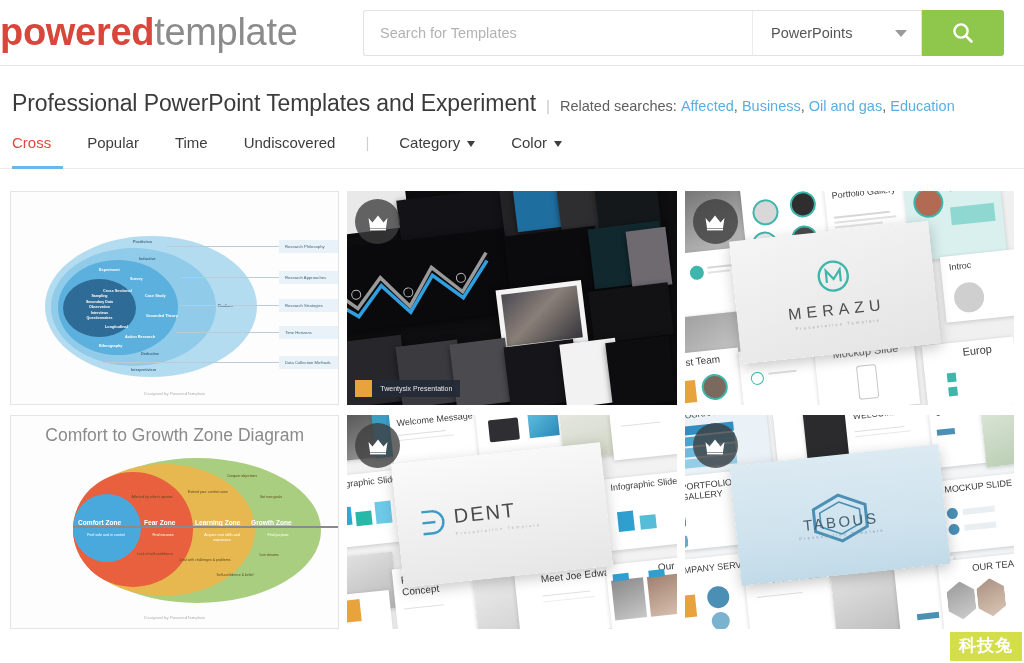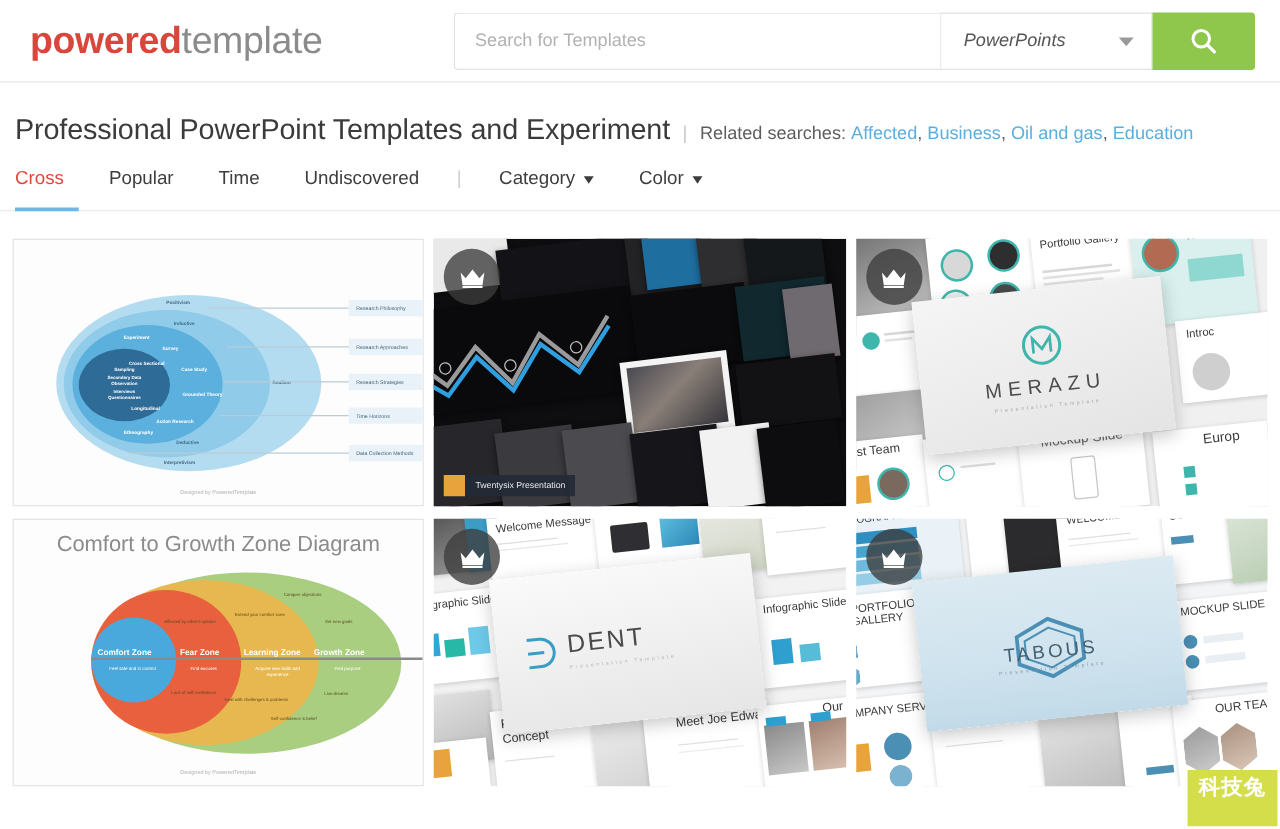--- a/index.html
+++ b/index.html
@@ -11,22 +11,22 @@
 
   
   .header {
     height: 66px; width: 100%;
     background: #fff;
     border-bottom: 1px solid #e8e8e8;
     display: flex; align-items: center;
     position: relative;
   }
   .logo {
-    margin-left: 24px;
-    font-size: 30px; letter-spacing: -0.3px;
+    margin-left: 0;
+    font-size: 38px; letter-spacing: -0.3px;
     white-space: nowrap;
   }
   .logo .lg-a { color: #d8463c; font-weight: bold; }
   .logo .lg-b { color: #8b8b8b; font-weight: normal; }
 
   .searchwrap {
     position: absolute; left: 340px; top: 10px;
     display: flex; align-items: stretch;
     height: 46px; width: 664px; padding-left: 23px;
   }
@@ -38,21 +38,21 @@
     background: #fff; outline: none;
     font-family: "Liberation Sans", sans-serif;
   }
   .search-input::placeholder { color: #b2b2b2; }
   .search-select {
     width: 170px; flex: 0 0 170px;
     border: 1px solid #e2e2e2; border-left: 1px solid #ececec;
     background: #fff;
     display: flex; align-items: center; justify-content: space-between;
     padding: 0 14px 0 18px;
-    font-size: 14.5px; color: #555; cursor: pointer; font-style: italic;
+    font-size: 14.5px; color: #555; cursor: pointer;
   }
   .caret-dn {
     width: 0; height: 0;
     border-left: 6px solid transparent;
     border-right: 6px solid transparent;
     border-top: 7px solid #9a9a9a;
   }
   .search-btn {
     width: 82px; flex: 0 0 82px;
     background: #8fc64c; border: none;
@@ -242,21 +242,21 @@
     position: absolute; color: #4a4a4a; white-space: nowrap;
   }
   .bar { position: absolute; }
   .circ { position: absolute; border-radius: 50%; }
 
   
   .watermark {
     position: absolute; right: 2px; bottom: 2px;
     background: #d4de4b; color: #fff;
     font-size: 17px; font-weight: bold;
-    padding: 2px 9px 20px 9px;
+    padding: 2px 9px 4px 9px;
     letter-spacing: 1px; z-index: 30;
     font-family: "DejaVu Sans", sans-serif;
   }
 </style>
 </head>
 <body>
 
 <div class="header">
   <div class="logo">
     <span class="lg-a">powered</span><span class="lg-b">template</span>

